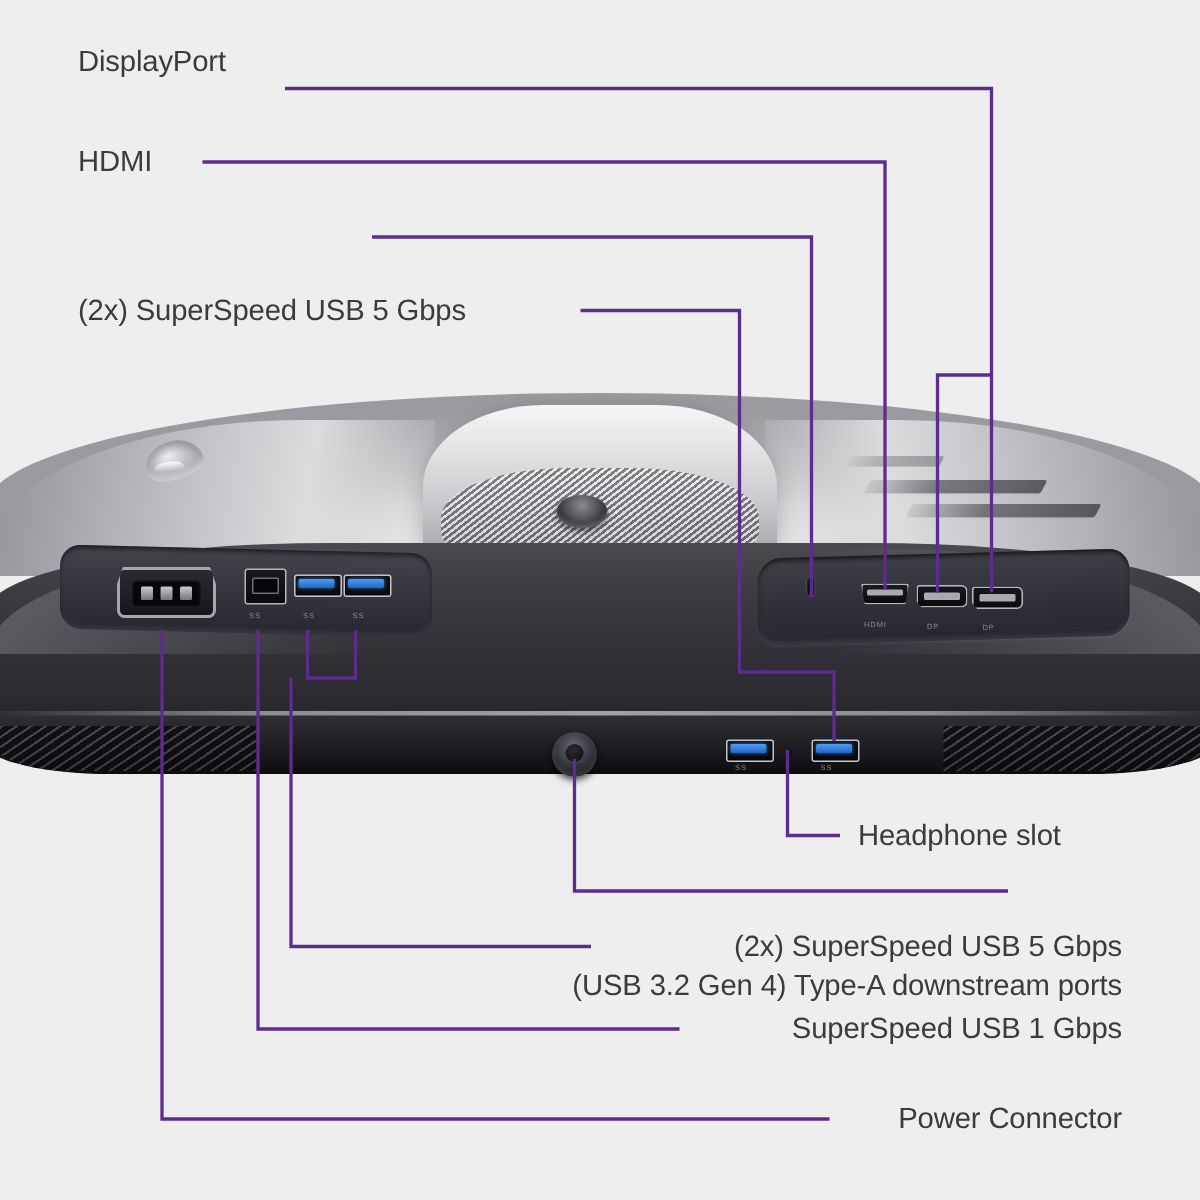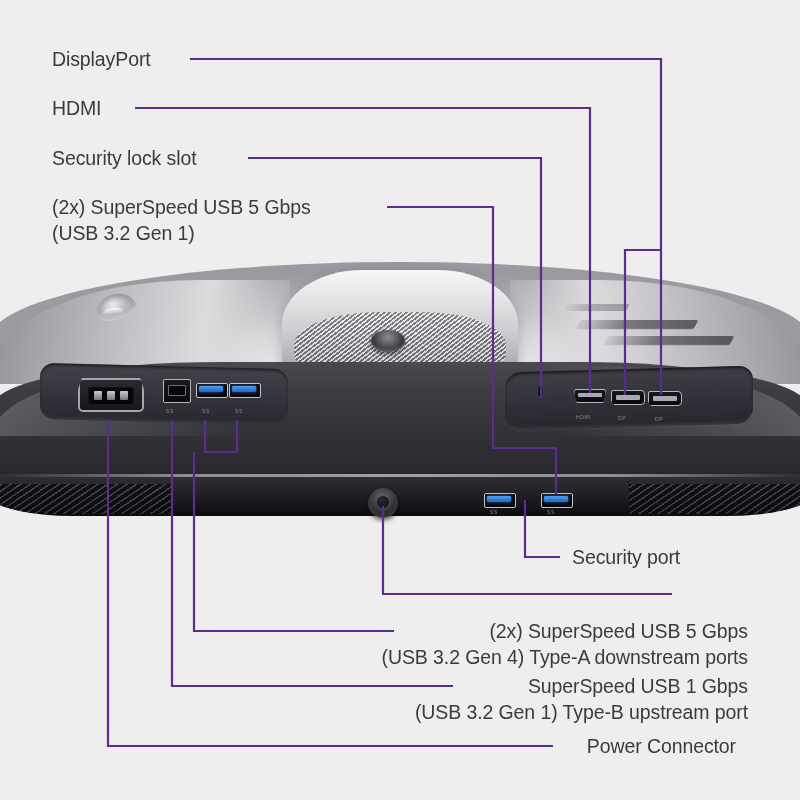--- a/index.html
+++ b/index.html
@@ -345,33 +345,30 @@
       <path d="M205,420 L205,452 L237,452 L237,420"></path>
       <path d="M194,452 L194,631 L394,631"></path>
 
       <path d="M174,420 L174,631" stroke-opacity="0"></path>
       <path d="M172,420 L172,686 L453,686"></path>
 
       <path d="M108,420 L108,746 L553,746"></path>
     </g>
   </svg>
 
-  <div class="label left" style="left:52px;top:46px;">DisplayPort</div>
+  <div class="label left" style="left:52px;top:28px;">DisplayPort</div>
 
   <div class="label left" style="left:52px;top:95px;">HDMI</div>
 
-  <div class="label left" style="left:52px;top:145px;">Security lock slot</div>
 
   <div class="label left" style="left:52px;top:194px;">(2x) SuperSpeed USB 5 Gbps</div>
-  <div class="label left" style="left:52px;top:220px;">(USB 3.2 Gen 1)</div>
-
-  <div class="label left" style="left:572px;top:544px;">Security port</div>
+
+  <div class="label left" style="left:572px;top:544px;">Headphone slot</div>
 
 
   <div class="label right" style="right:52px;top:618px;width:440px;">(2x) SuperSpeed USB 5 Gbps</div>
   <div class="label right" style="right:52px;top:644px;width:560px;">(USB 3.2 Gen 4) Type-A downstream ports</div>
 
   <div class="label right" style="right:52px;top:673px;width:440px;">SuperSpeed USB 1 Gbps</div>
-  <div class="label right" style="right:52px;top:699px;width:560px;">(USB 3.2 Gen 1) Type-B upstream port</div>
-
-  <div class="label right" style="right:64px;top:733px;width:420px;">Power Connector</div>
+
+  <div class="label right" style="right:52px;top:733px;width:420px;">Power Connector</div>
 
 </div>
 
 </body></html>

